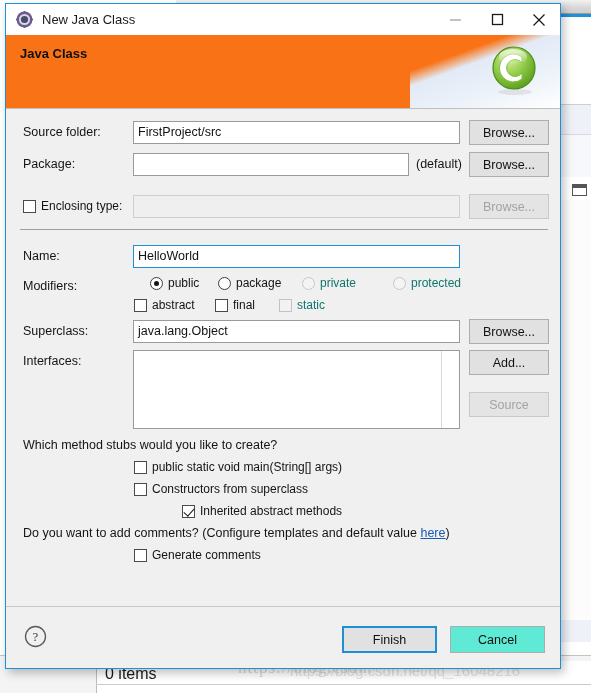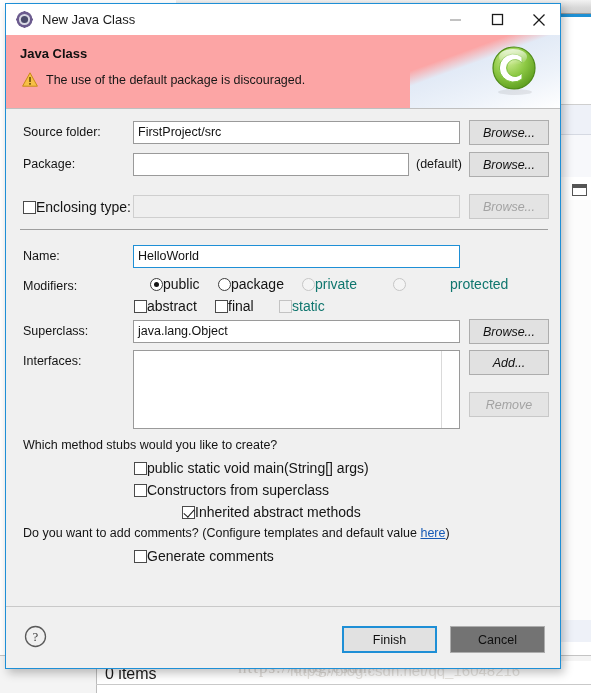--- a/index.html
+++ b/index.html
@@ -102,21 +102,21 @@
     margin-left:9px; font-size:13px; color:#1b1b1b; white-space:nowrap;
   }
   .win-btns { margin-left:auto; display:flex; height:31px; }
   .win-btn {
     width:42px; height:31px; display:flex; align-items:center; justify-content:center;
   }
   .win-btn svg { display:block; }
 
   
   .header {
-    flex:0 0 auto; height:74px; background:#fca5a5; position:relative;
+    flex:0 0 auto; height:74px; background:#f97316; position:relative;
     border-bottom:1px solid #bfbfbf; overflow:hidden;
   }
   .header-swoosh {
     position:absolute; right:0; top:0; width:150px; height:74px;
     background:linear-gradient(160deg, rgba(255,255,255,0) 28%, #e2eaf6 40%, #eef3fa 70%, #ffffff 100%);
   }
   .header-title {
     position:absolute; left:14px; top:11px;
     font-size:13px; font-weight:bold; color:#101010;
   }
@@ -142,21 +142,21 @@
     border:1px solid #9a9a9a; background:#ffffff; height:23px;
     font-family:"Liberation Sans", sans-serif; font-size:12.5px; color:#121212;
     padding:0 4px; line-height:21px; white-space:nowrap; overflow:hidden;
   }
   .tf.focused { border:1px solid #1e8fd6; }
   .tf.disabled { background:#efefef; border:1px solid #cfcfcf; color:#a0a0a0; }
 
   .btn {
     height:25px; border:1px solid #adadad; background:#e1e1e1;
     font-family:"Liberation Sans", sans-serif; font-size:12.5px; color:#111;
-    display:flex; align-items:center; justify-content:center; white-space:nowrap;font-style:italic;
+    display:flex; align-items:center; justify-content:center; white-space:nowrap;
   }
   .btn.disabled { color:#a3a3a3; background:#e4e4e4; border:1px solid #c8c8c8; }
 
   .sep { position:absolute; height:1px; background:#9e9e9e; }
 
   
   .ck {
     width:13px; height:13px; border:1px solid #4a4a4a; background:#fff;
     position:relative; flex:0 0 auto;
   }
@@ -170,21 +170,21 @@
     width:13px; height:13px; border:1px solid #3c3c3c; border-radius:50%;
     background:#fff; position:relative; flex:0 0 auto;
   }
   .rd.checked::after {
     content:""; position:absolute; left:3px; top:3px; width:5px; height:5px;
     border-radius:50%; background:#141414;
   }
   .rd.disabled { border:1px solid #c6c6c6; background:#f4f4f4; }
 
   .opt { display:flex; align-items:center; }
-  .opt .t { font-size:14px; color:#141414; white-space:nowrap; }
+  .opt .t { margin-left:5px; font-size:12px; color:#141414; white-space:nowrap; }
   .opt.dim .t { color:#0f766e; }
 
   .listbox {
     border:1px solid #9a9a9a; background:#fff; position:relative;
   }
   .listbox .vgrid {
     position:absolute; right:17px; top:0; bottom:0; width:1px; background:#dadada;
   }
 
   .qtext { position:absolute; font-size:12.5px; color:#141414; white-space:nowrap; }
@@ -199,21 +199,21 @@
     position:absolute; left:18px; top:18px; width:23px; height:23px;
   }
   .btn-finish {
     position:absolute; right:123px; top:19px; width:95px; height:27px;
     border:2px solid #1e8fd6; background:#e1e1e1;
     display:flex; align-items:center; justify-content:center;
     font-size:12.5px; color:#101010;
   }
   .btn-cancel {
     position:absolute; right:15px; top:19px; width:95px; height:27px;
-    border:1px solid #adadad; background:#737373;
+    border:1px solid #adadad; background:#5eead4;
     display:flex; align-items:center; justify-content:center;
     font-size:12.5px; color:#101010;
   }
 </style>
 </head>
 <body>
 
 <div id="bg-root">
   <div class="bg-toolbar-strip"></div>
   <div class="bg-toolbar-accent"></div>
@@ -267,30 +267,20 @@
             <line x1="1.5" y1="1.5" x2="12.5" y2="12.5" stroke="#1b1b1b" stroke-width="1.3"></line>
             <line x1="12.5" y1="1.5" x2="1.5" y2="12.5" stroke="#1b1b1b" stroke-width="1.3"></line>
           </svg>
       </div>
     </div>
   </div>
 
   <div class="header">
     <div class="header-swoosh"></div>
     <div class="header-title">Java Class</div>
-    <div class="header-msg-row">
-      <div class="warn-icon">
-        <svg viewBox="0 0 16 15" width="16" height="15">
-          <path d="M8 0.8 L15.4 14.2 L0.6 14.2 Z" fill="#f6c046" stroke="#c88a18" stroke-width="1"></path>
-          <rect x="7.2" y="5" width="1.6" height="5" fill="#6a4a07"></rect>
-          <rect x="7.2" y="11" width="1.6" height="1.7" fill="#6a4a07"></rect>
-        </svg>
-      </div>
-      <div class="header-msg">The use of the default package is discouraged.</div>
-    </div>
     <div class="header-logo">
       <svg viewBox="0 0 52 52" width="52" height="52">
         <defs>
           <radialGradient id="gball" cx="38%" cy="30%" r="75%">
             <stop offset="0%" stop-color="#d3ef9a"></stop>
             <stop offset="52%" stop-color="#8fca46"></stop>
             <stop offset="100%" stop-color="#5b9c1c"></stop>
           </radialGradient>
           <linearGradient id="gsheen" x1="0" y1="0" x2="0" y2="1">
             <stop offset="0%" stop-color="#ffffff" stop-opacity=".75"></stop>
@@ -342,21 +332,21 @@
       <span class="t">public</span>
     </div>
     <div class="opt" style="position:absolute; left:212px; top:167px;">
       <span class="rd"></span>
       <span class="t">package</span>
     </div>
     <div class="opt dim" style="position:absolute; left:296px; top:167px;">
       <span class="rd disabled"></span>
       <span class="t">private</span>
     </div>
-    <div class="opt dim" style="position:absolute; left:387px; top:167px;gap:44px;">
+    <div class="opt dim" style="position:absolute; left:387px; top:167px;">
       <span class="rd disabled"></span>
       <span class="t">protected</span>
     </div>
 
     <div class="opt" style="position:absolute; left:128px; top:189px;">
       <span class="ck"></span>
       <span class="t">abstract</span>
     </div>
     <div class="opt" style="position:absolute; left:209px; top:189px;">
       <span class="ck"></span>
@@ -373,21 +363,21 @@
     <div class="tf" style="position:absolute; left:127px; top:211px; width:327px;">java.lang.Object</div>
     <div class="btn" style="position:absolute; left:463px; top:210px; width:80px;">Browse...</div>
 
     <div class="row" style="left:17px; top:245px;">
       <span class="lbl">Interfaces:</span>
     </div>
     <div class="listbox" style="position:absolute; left:127px; top:241px; width:327px; height:79px;">
       <div class="vgrid"></div>
     </div>
     <div class="btn" style="position:absolute; left:463px; top:241px; width:80px;">Add...</div>
-    <div class="btn disabled" style="position:absolute; left:463px; top:283px; width:80px;">Remove</div>
+    <div class="btn disabled" style="position:absolute; left:463px; top:283px; width:80px;">Source</div>
 
     <div class="qtext" style="left:17px; top:329px;">Which method stubs would you like to create?</div>
 
     <div class="opt" style="position:absolute; left:128px; top:351px;">
       <span class="ck"></span>
       <span class="t">public static void main(String[] args)</span>
     </div>
     <div class="opt" style="position:absolute; left:128px; top:373px;">
       <span class="ck"></span>
       <span class="t">Constructors from superclass</span>

